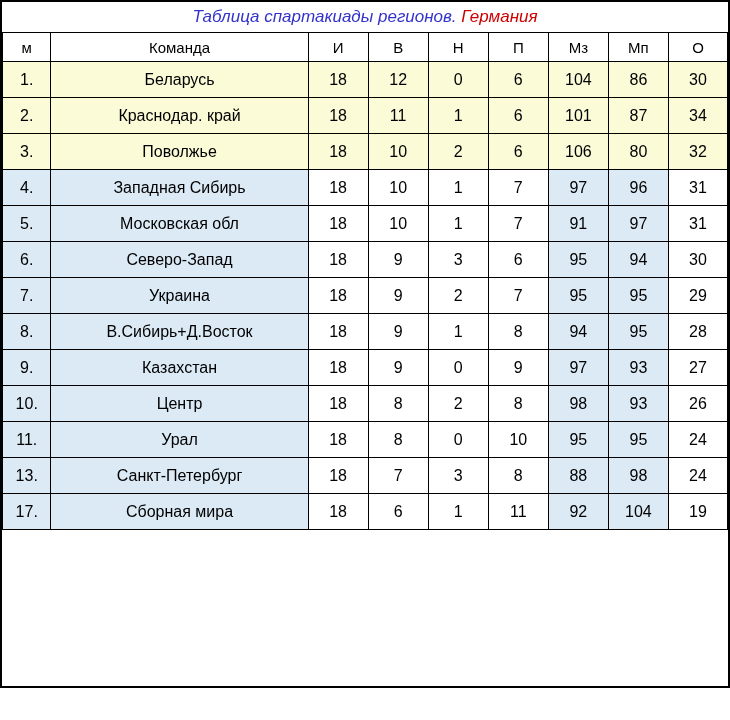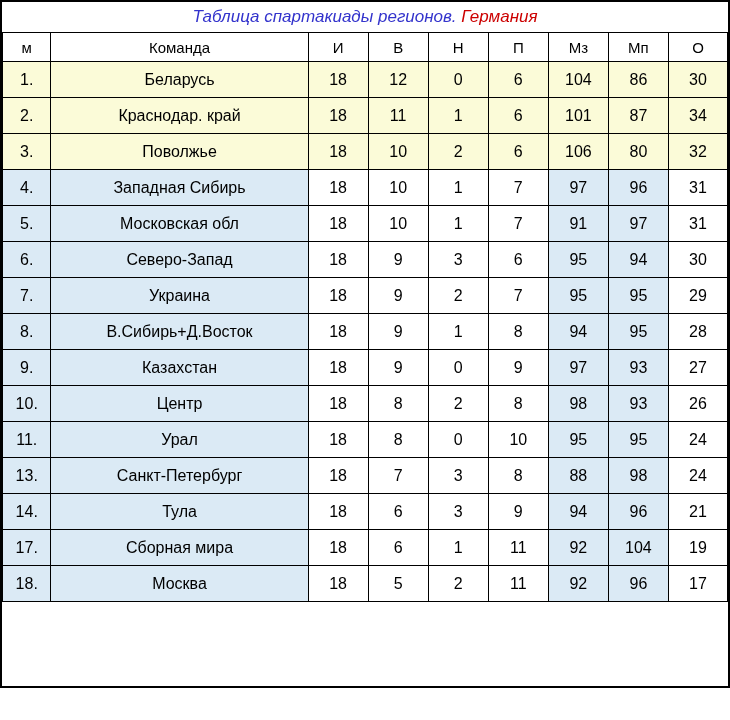--- a/index.html
+++ b/index.html
@@ -261,53 +261,31 @@
       <td class="bg-blue">Санкт-Петербург</td>
       <td class="bg-white">18</td>
       <td class="bg-white">7</td>
       <td class="bg-white">3</td>
       <td class="bg-white">8</td>
       <td class="bg-blue">88</td>
       <td class="bg-blue">98</td>
       <td class="bg-white">24</td>
     </tr>
 
-    <tr class="row">
-      <td class="bg-blue">14.</td>
-      <td class="bg-blue">Тула</td>
-      <td class="bg-white">18</td>
-      <td class="bg-white">6</td>
-      <td class="bg-white">3</td>
-      <td class="bg-white">9</td>
-      <td class="bg-blue">94</td>
-      <td class="bg-blue">96</td>
-      <td class="bg-white">21</td>
-    </tr>
 
 
 
     <tr class="row">
       <td class="bg-blue">17.</td>
       <td class="bg-blue">Сборная мира</td>
       <td class="bg-white">18</td>
       <td class="bg-white">6</td>
       <td class="bg-white">1</td>
       <td class="bg-white">11</td>
       <td class="bg-blue">92</td>
       <td class="bg-blue">104</td>
       <td class="bg-white">19</td>
     </tr>
 
-    <tr class="row">
-      <td class="bg-blue">18.</td>
-      <td class="bg-blue">Москва</td>
-      <td class="bg-white">18</td>
-      <td class="bg-white">5</td>
-      <td class="bg-white">2</td>
-      <td class="bg-white">11</td>
-      <td class="bg-blue">92</td>
-      <td class="bg-blue">96</td>
-      <td class="bg-white">17</td>
-    </tr>
 
   </tbody>
     </table>
 </div>
 
 </body></html>

